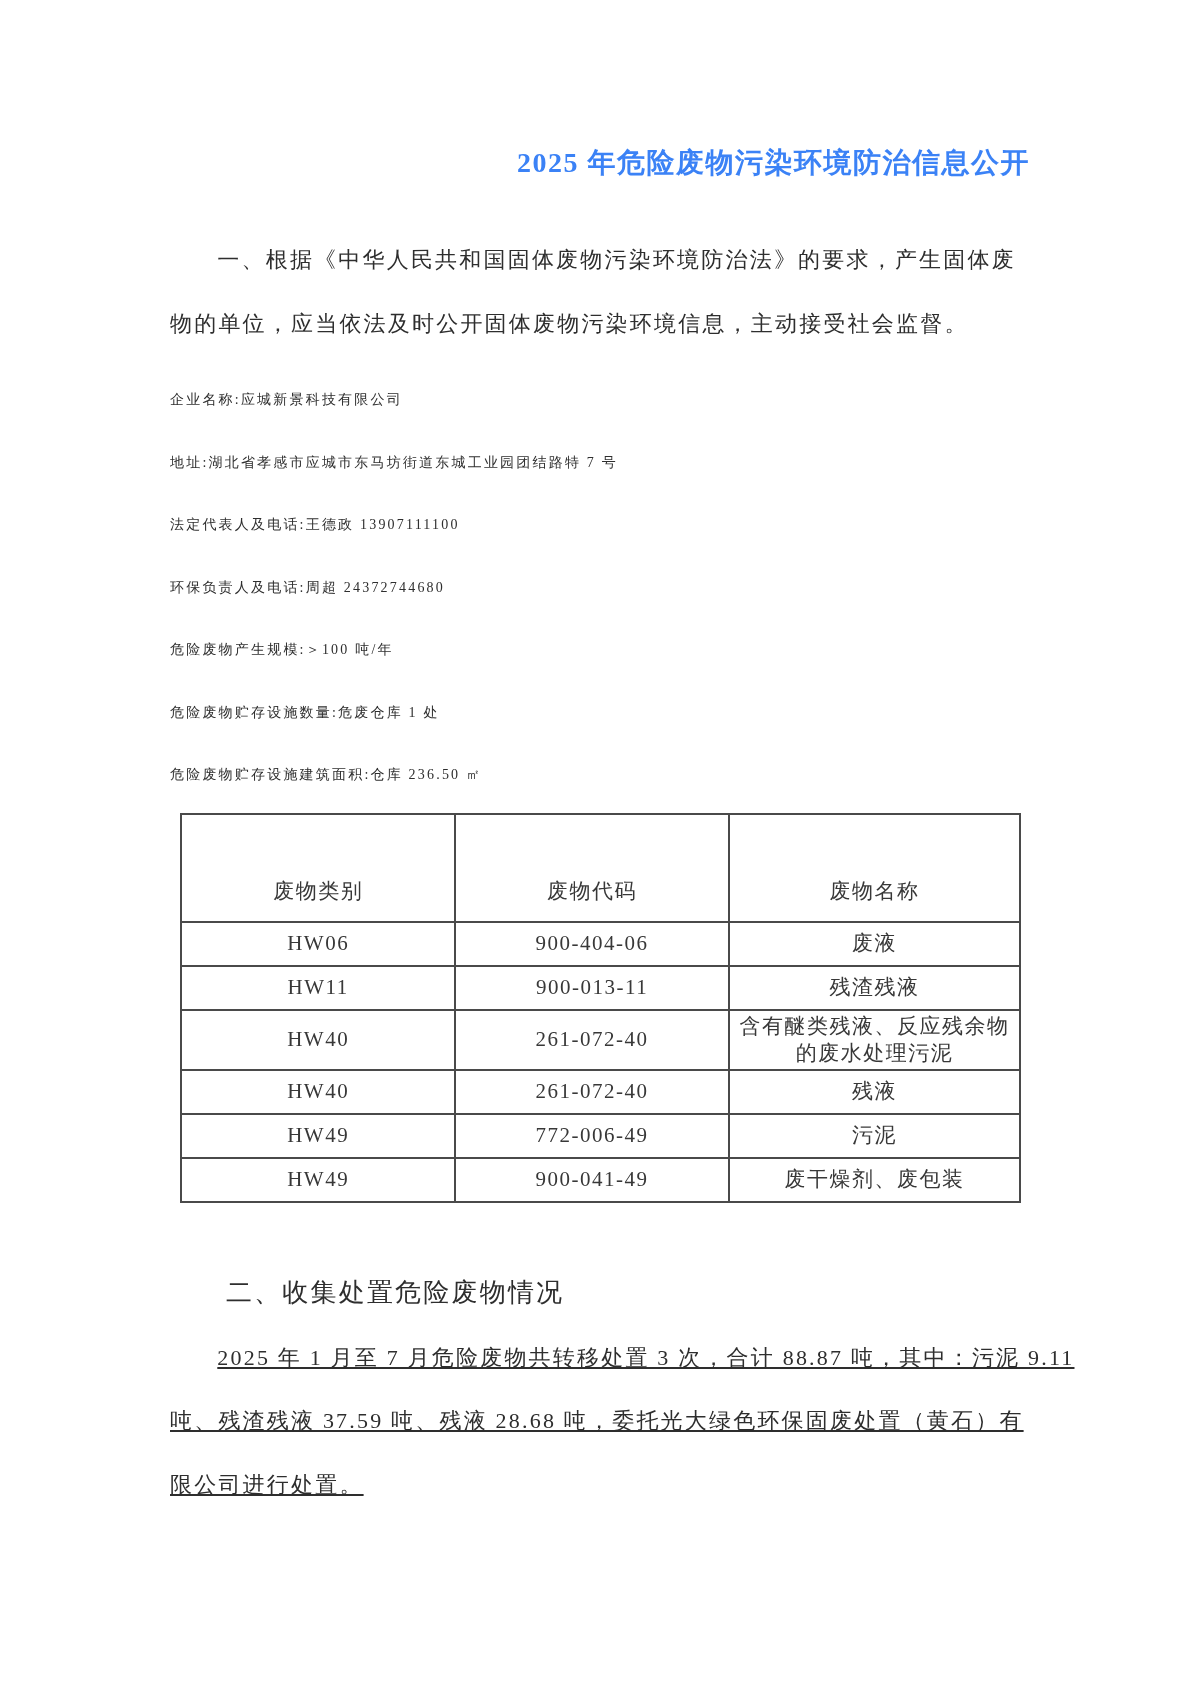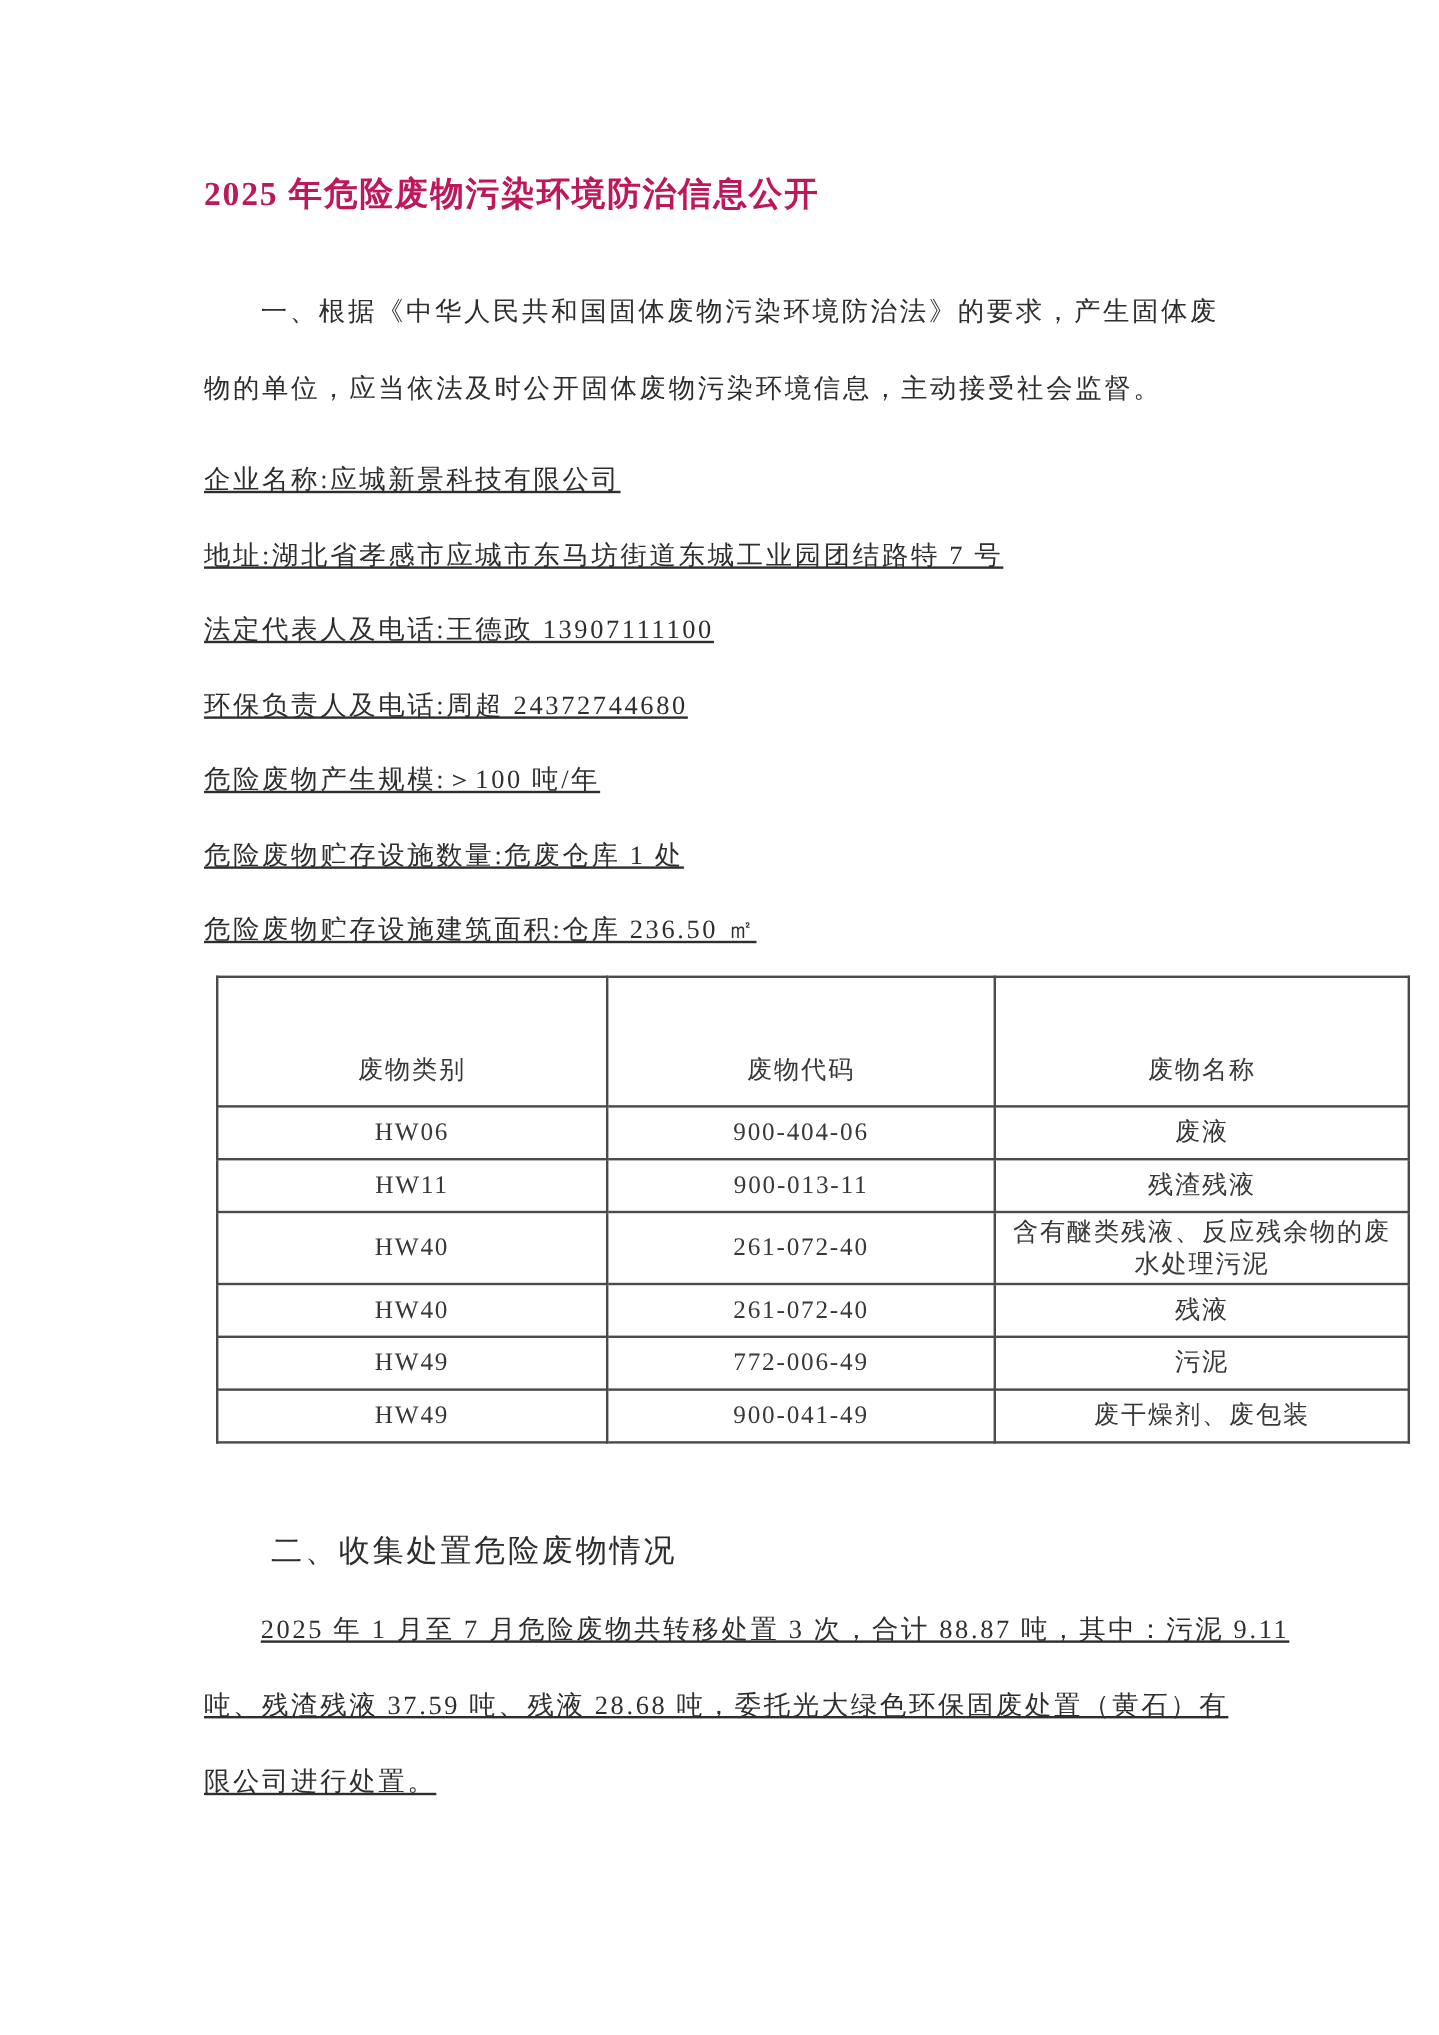--- a/index.html
+++ b/index.html
@@ -12,48 +12,47 @@
     height: 1696px;
     font-family: "Liberation Serif", "DejaVu Serif", serif;
     color: #2e2e2e;
     overflow: hidden;
   }
   .content {
     padding: 0 169px 0 170px;
   }
   .doc-title {
     margin-top: 140px;
-    text-align: left;
+    text-align: right;
     font-size: 28px;
     font-weight: bold;
     letter-spacing: 1.5px;
     line-height: 46px;
-    color: #be185d;
+    color: #3b82f6;
   }
   .para { margin: 0; }
   .para .line {
     font-size: 22px;
     letter-spacing: 2.2px;
     line-height: 63.5px;
     white-space: nowrap;
   }
   .p1 { margin-top: 42px; }
   .indent { text-indent: 2.15em; }
   .info-block { margin-top: 14px; }
   .info-block .line {
-    font-size: 22px;
+    font-size: 14px;
     letter-spacing: 2.2px;
     line-height: 62.5px;
     white-space: nowrap;
-    text-decoration: underline;
   }
   table.waste-table {
     border-collapse: collapse;
     table-layout: fixed;
-    width: 995px;
+    width: 841px;
     margin: 6px 0 0 10px;
     color: #383838;
   }
   table.waste-table col.c1 { width: 32.7%; }
   table.waste-table col.c2 { width: 32.6%; }
   table.waste-table col.c3 { width: 34.7%; }
   table.waste-table th,
   table.waste-table td {
     border: 2px solid #4a4a4a;
     font-weight: normal;

